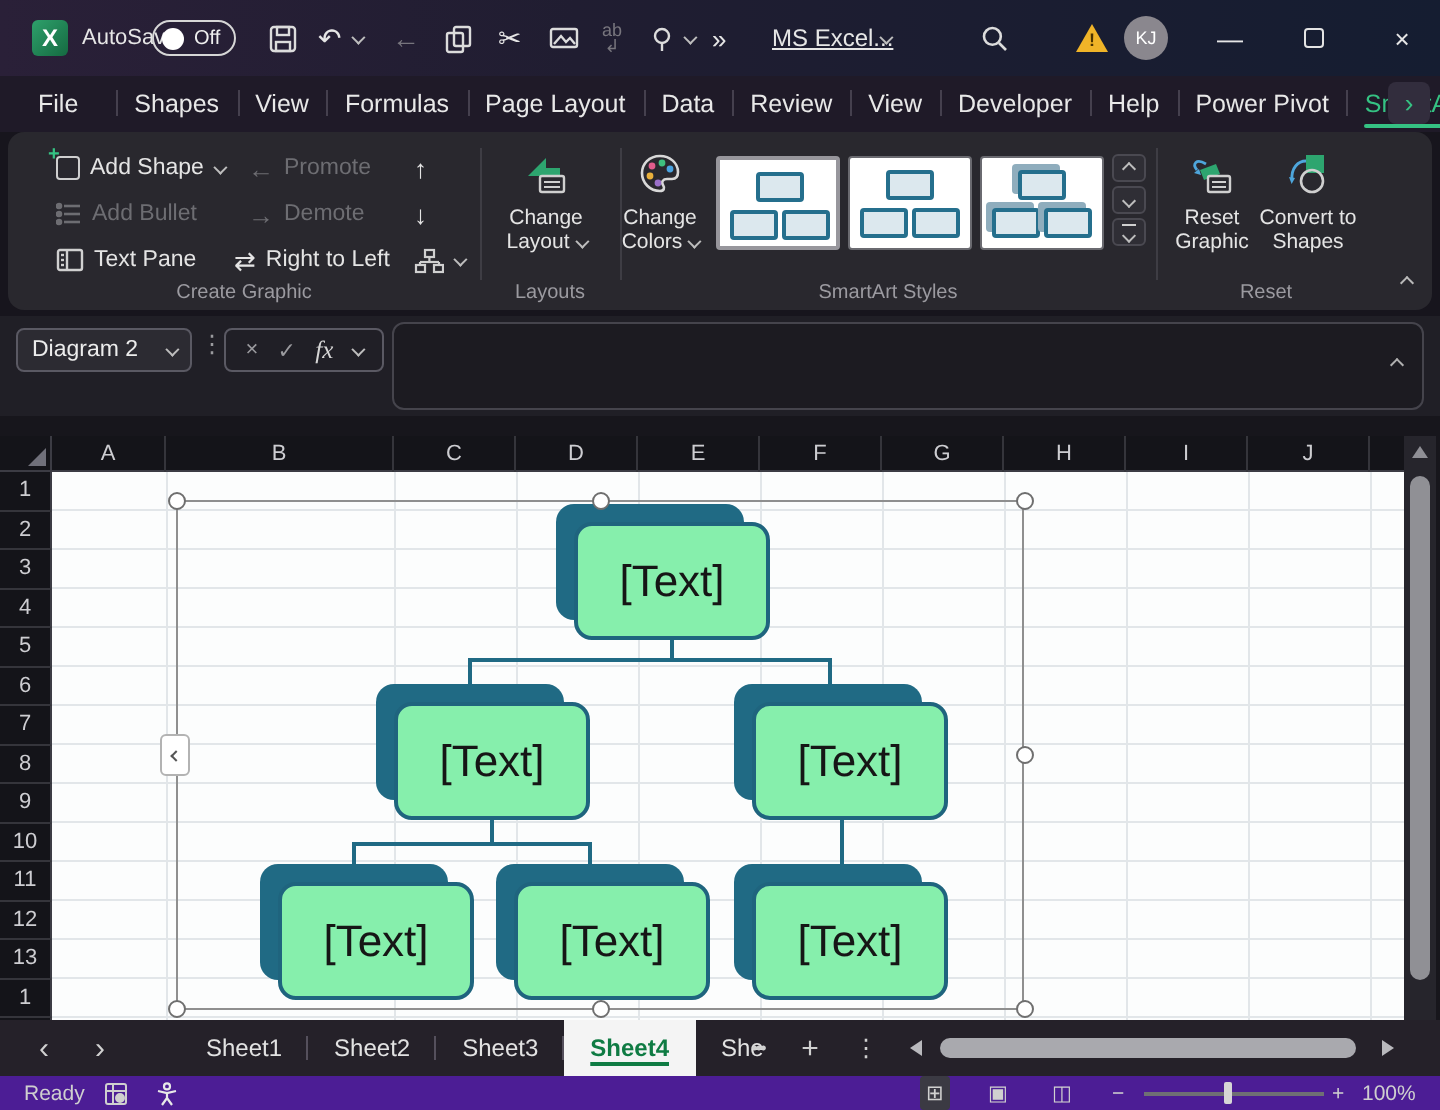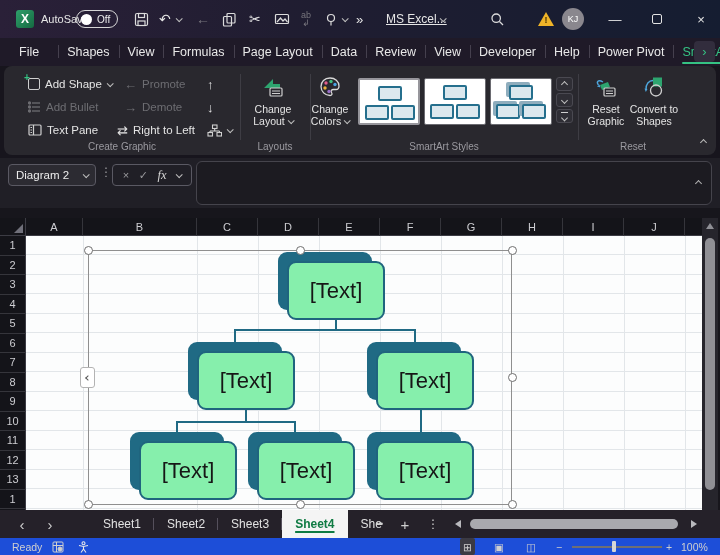--- a/index.html
+++ b/index.html
@@ -147,21 +147,21 @@
     text-decoration:underline; text-decoration-thickness:2px; text-underline-offset:3px; }
   .tab-extra { position:absolute; top:0; height:28px; display:flex; align-items:center;
     justify-content:center; color:#d0d0d0; }
   .hscroll-thumb { position:absolute; left:470px; top:9px; width:208px; height:10px;
     background:#a9a9ae; border-radius:5px; }
   .tri { width:0; height:0; }
   .tri.left { border-top:4px solid transparent; border-bottom:4px solid transparent; border-right:6px solid #b9b9bd; }
   .tri.right { border-top:4px solid transparent; border-bottom:4px solid transparent; border-left:6px solid #b9b9bd; }
 
   
-  .statusbar { position:absolute; top:538px; left:0; right:0; height:17px; background:#1d4ed8; color:#cfcfcf; }
+  .statusbar { position:absolute; top:538px; left:0; right:0; height:17px; background:#4c1d95; color:#cfcfcf; }
   .statusbar .abs { position:absolute; top:0; height:17px; display:flex; align-items:center; font-size:10.5px; }
   .acc-label { font-weight:bold; color:#eaeaea; }
   .view-icon { font-size:12px; color:#d0d0d0; }
   .view-icon.active { background:#3b3a43; border-radius:2px; padding:0 3px; }
   .zoom-track { position:absolute; left:572px; top:8px; width:90px; height:2px; background:#6f6f74; }
   .zoom-thumb { position:absolute; left:612px; top:3px; width:4px; height:11px; background:#d6d6d6; border-radius:1px; }
 </style>
 </head>
 <body>
 

